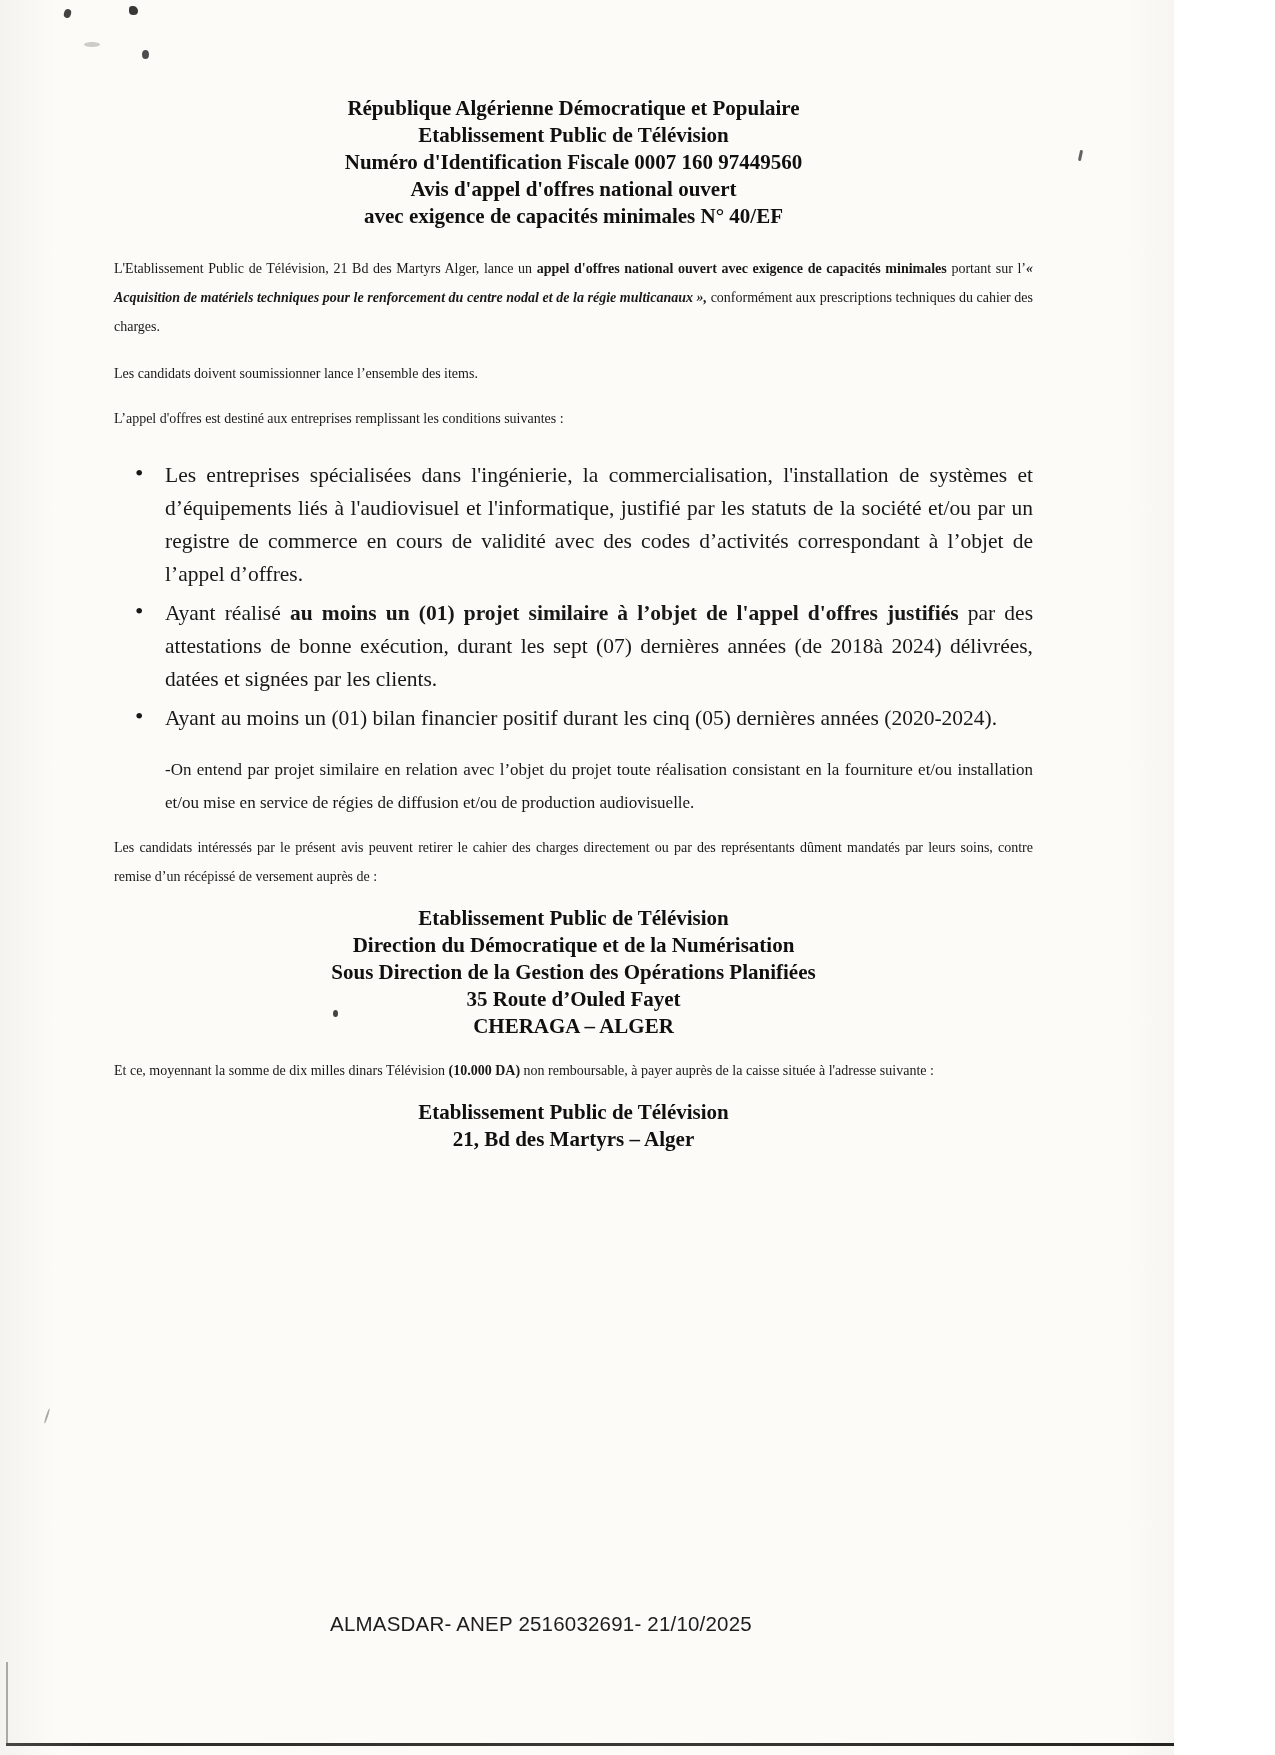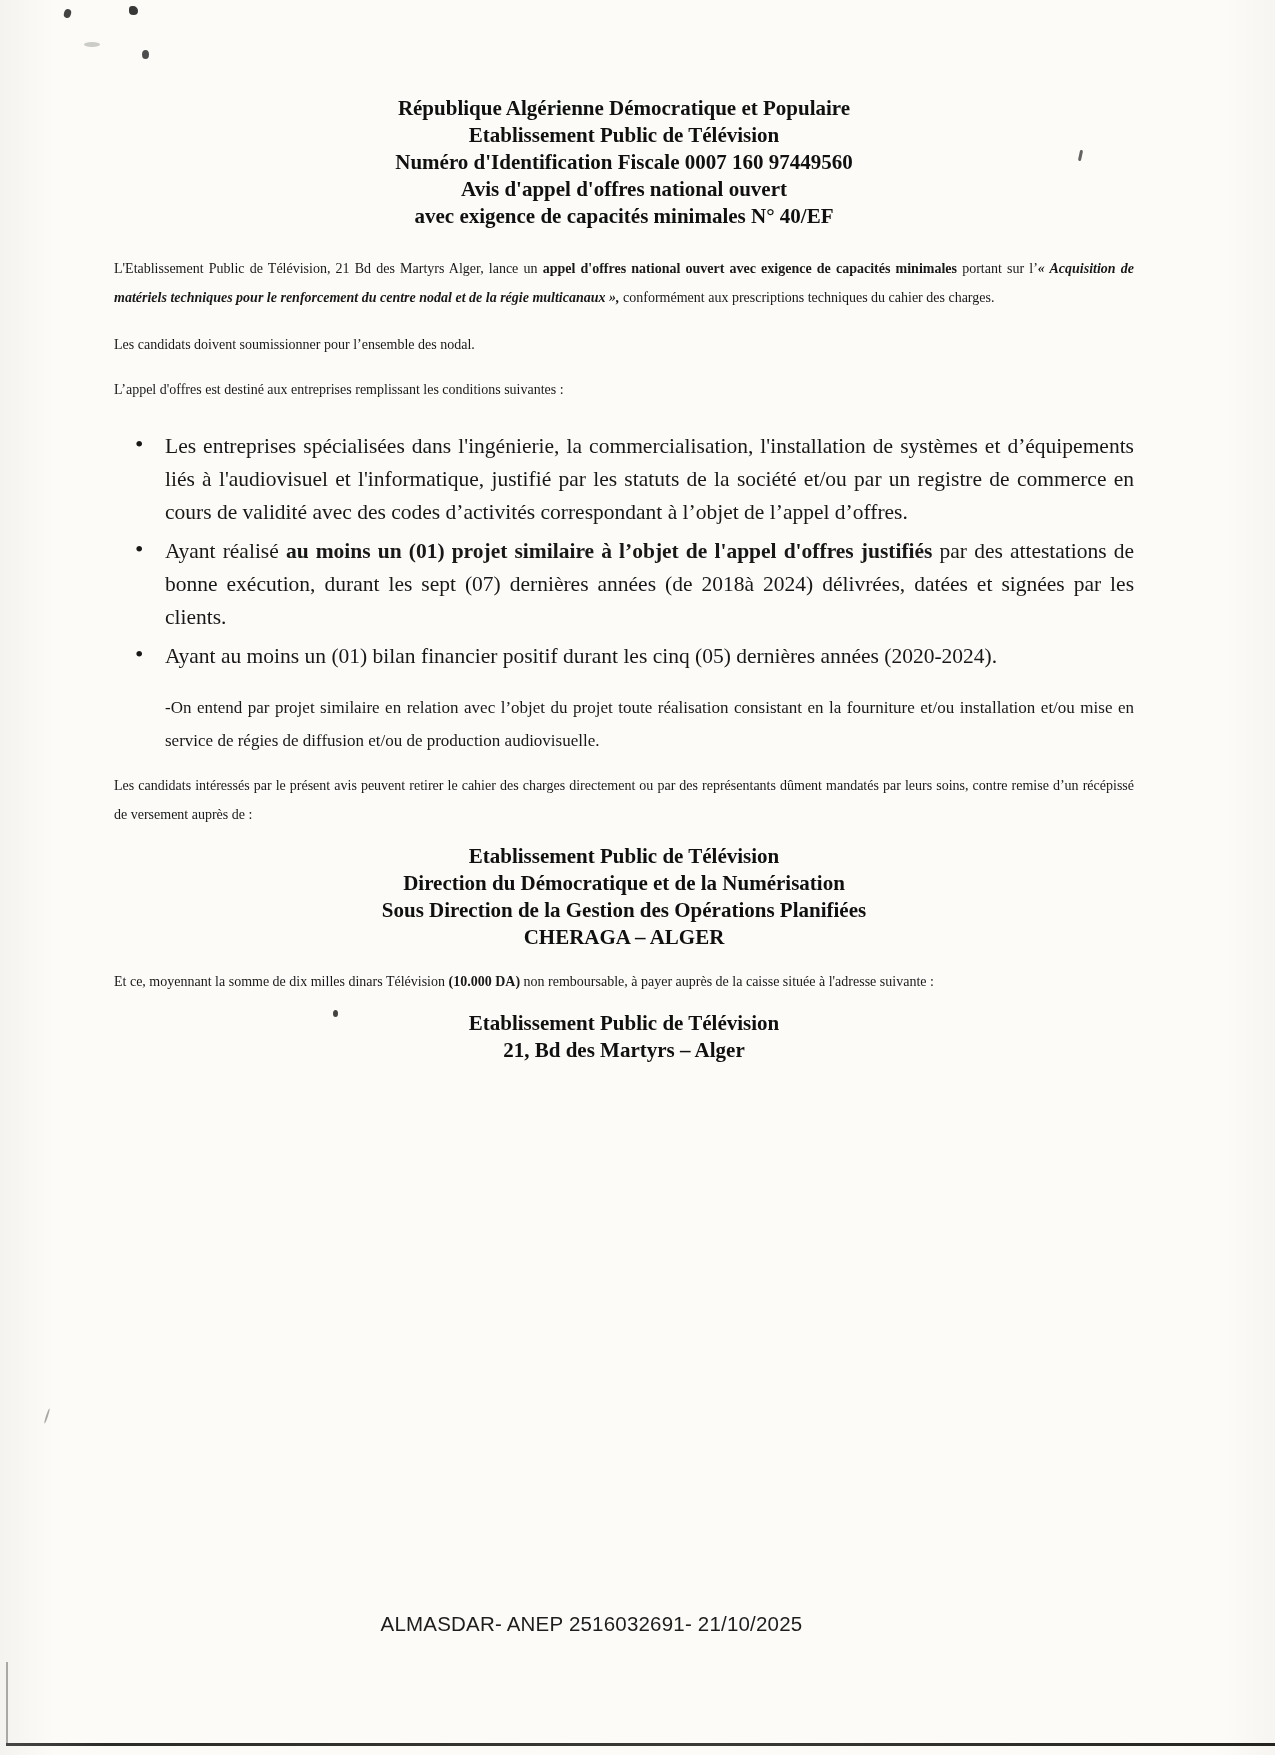--- a/index.html
+++ b/index.html
@@ -1,18 +1,18 @@
 <!DOCTYPE html>
 <html lang="fr"><head>
 <meta charset="utf-8">
 <style>
   html,body { margin:0; padding:0; background:#ffffff; }
   .page {
     position:relative;
-    width:1275px; height:1755px;
+    width:1174px; height:1755px;
     background:linear-gradient(90deg, #f4f3ef 0px, #fcfbf8 55px, #fcfbf8 96%, #f6f5f1 100%);
     font-family:"Liberation Serif", serif;
     color:#181818;
     overflow:hidden;
   }
   .content { position:relative; margin:0 141px 0 114px; } 
 
   .doc-header { padding-top:95px; text-align:center; font-weight:bold; font-size:21px; line-height:27px; color:#101010; }
 
   .para { font-size:14px; line-height:29px; text-align:justify; }
@@ -77,21 +77,21 @@
     <div class="doc-header">
       <div>République Algérienne Démocratique et Populaire</div>
       <div>Etablissement Public de Télévision</div>
       <div>Numéro d'Identification Fiscale 0007 160 97449560</div>
       <div>Avis d'appel d'offres national ouvert</div>
       <div>avec exigence de capacités minimales N° 40/EF</div>
     </div>
 
     <p class="para" id="p1"><span>L'Etablissement Public de Télévision, 21 Bd des Martyrs Alger, lance un </span><span class="bold">appel d'offres national ouvert avec exigence de capacités minimales</span><span> portant sur l’</span><span class="bold-italic">« Acquisition de matériels techniques pour le renforcement du centre nodal et de la régie multicanaux »,</span><span> conformément aux prescriptions techniques du cahier des charges.</span></p>
 
-    <p class="para left" id="p2">Les candidats doivent soumissionner pour l’ensemble des nodal.</p>
+    <p class="para left" id="p2">Les candidats doivent soumissionner lance l’ensemble des items.</p>
 
     <p class="para left" id="p3">L’appel d'offres est destiné aux entreprises remplissant les conditions suivantes :</p>
 
     <ul class="bullets">
       <li>
         <span class="bullet-dot">•</span>
         <span><span>Les entreprises spécialisées dans l'ingénierie, la commercialisation, l'installation de systèmes et d’équipements liés à l'audiovisuel et l'informatique, justifié par les statuts de la société et/ou par un registre de commerce en cours de validité avec des codes d’activités correspondant à l’objet de l’appel d’offres.</span></span>
       </li>
       <li>
         <span class="bullet-dot">•</span>
@@ -105,20 +105,21 @@
 
     <p class="note" id="note-similar">-On entend par projet similaire en relation avec l’objet du projet toute réalisation consistant en la fourniture et/ou installation et/ou mise en service de régies de diffusion et/ou de production audiovisuelle.</p>
 
 
     <p class="para" id="p4">Les candidats intéressés par le présent avis peuvent retirer le cahier des charges directement ou par des représentants dûment mandatés par leurs soins, contre remise d’un récépissé de versement auprès de :</p>
 
     <div class="addr" id="addr1">
       <div>Etablissement Public de Télévision</div>
       <div>Direction du Démocratique et de la Numérisation</div>
       <div>Sous Direction de la Gestion des Opérations Planifiées</div>
+      <div>35 Route d’Ouled Fayet</div>
       <div>CHERAGA – ALGER</div>
     </div>
 
     <p class="para" id="p5"><span>Et ce, moyennant la somme de dix milles dinars Télévision </span><span class="bold">(10.000 DA)</span><span> non remboursable, à payer auprès de la caisse située à l'adresse suivante :</span></p>
 
     <div class="addr" id="addr2">
       <div>Etablissement Public de Télévision</div>
       <div>21, Bd des Martyrs – Alger</div>
     </div>
 

